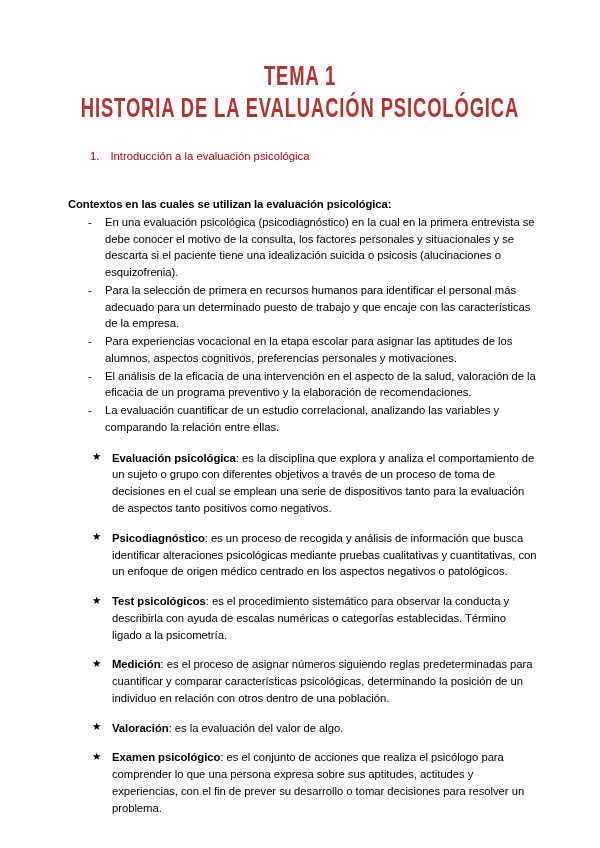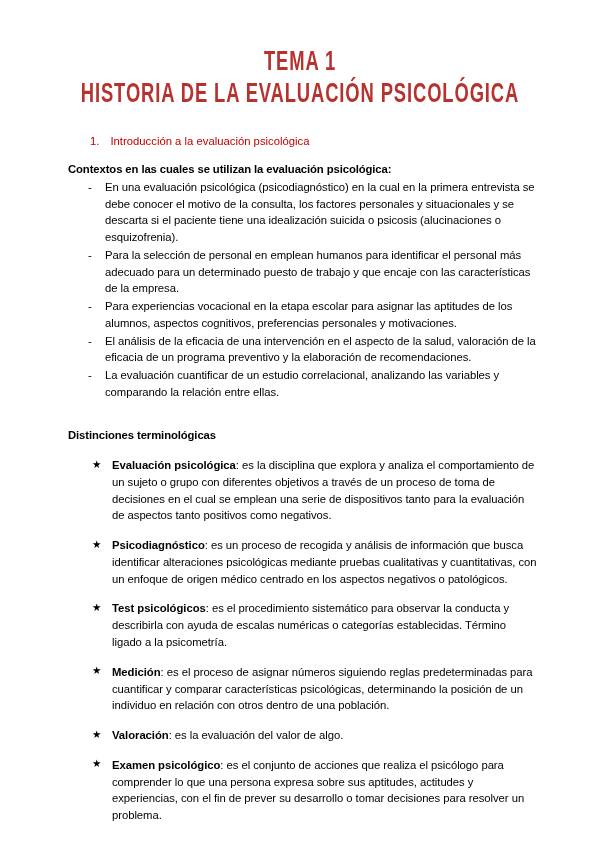--- a/index.html
+++ b/index.html
@@ -17,21 +17,21 @@
     width: 600px;
     height: 848px;
     background: #ffffff;
     overflow: hidden;
     box-sizing: border-box;
     padding: 0;
   }
   .doc-title-block {
     text-align: center;
     margin: 0;
-    padding-top: 47px;
+    padding-top: 62px;
   }
   .doc-title-line {
     color: #b5322f;
     font-family: "Liberation Sans Narrow", "Liberation Sans", sans-serif;
     font-weight: 700;
     letter-spacing: 1.1px;
     text-transform: uppercase;
     transform: scaleX(0.80) scaleY(1.22);
     transform-origin: center top;
     line-height: 1.0;
@@ -58,21 +58,21 @@
     display: flex;
     gap: 11px;
   }
   .numbered-section .num { flex: 0 0 auto; }
   .numbered-section .lbl { flex: 1 1 auto; }
 
   .section-heading {
     font-size: 11.3px;
     font-weight: 700;
     line-height: 1.45;
-    margin-top: 12px;
+    margin-top: 32px;
     letter-spacing: -0.1px;
   }
   .section-heading.spaced-top {
     margin-top: 26px;
   }
 
   ul.dash-list, ul.star-list {
     list-style: none;
     margin: 0;
     padding: 0;
@@ -132,37 +132,36 @@
 
     <div class="section-heading">Contextos en las cuales se utilizan la evaluación psicológica:</div>
 
     <ul class="dash-list">
       <li>
         <span class="marker">-</span>
         <span>En una </span><b class="inline-bold">evaluación psicológica (psicodiagnóstico)</b><span> en la cual en la primera entrevista se debe conocer el motivo de la consulta, los factores personales y situacionales y se descarta si el paciente tiene una idealización suicida o psicosis (alucinaciones o esquizofrenia).</span>
       </li>
       <li>
         <span class="marker">-</span>
-        <span>Para la </span><b class="inline-bold">selección de personal en emplean</b><span> humanos para identificar el personal más adecuado para un determinado puesto de trabajo y que encaje con las características de la empresa.</span>
+        <span>Para la </span><b class="inline-bold">selección de primera en recursos</b><span> humanos para identificar el personal más adecuado para un determinado puesto de trabajo y que encaje con las características de la empresa.</span>
       </li>
       <li>
         <span class="marker">-</span>
         <span>Para </span><b class="inline-bold">experiencias vocacional en la etapa escolar</b><span> para asignar las aptitudes de los alumnos, aspectos cognitivos, preferencias personales y motivaciones.</span>
       </li>
       <li>
         <span class="marker">-</span>
         <span>El </span><b class="inline-bold">análisis de la eficacia de una intervención en el aspecto de la salud</b><span>, valoración de la eficacia de un programa preventivo y la elaboración de recomendaciones.</span>
       </li>
       <li>
         <span class="marker">-</span>
         <span>La </span><b class="inline-bold">evaluación cuantificar de un estudio correlacional</b><span>, analizando las variables y comparando la relación entre ellas.</span>
       </li>
     </ul>
 
-    <div class="section-heading spaced-top">Distinciones terminológicas</div>
 
     <ul class="star-list">
       <li>
         <span class="marker">★</span>
         <span class="term">Evaluación psicológica</span><span>: es la disciplina que explora y analiza el comportamiento de un sujeto o grupo con diferentes objetivos a través de un proceso de toma de decisiones en el cual se emplean una serie de dispositivos tanto para la evaluación de aspectos tanto positivos como negativos.</span>
       </li>
       <li>
         <span class="marker">★</span>
         <span class="term">Psicodiagnóstico</span><span>: es un proceso de recogida y análisis de información que busca identificar alteraciones psicológicas mediante pruebas cualitativas y cuantitativas, con un enfoque de origen médico centrado en los aspectos negativos o patológicos.</span>
       </li>

